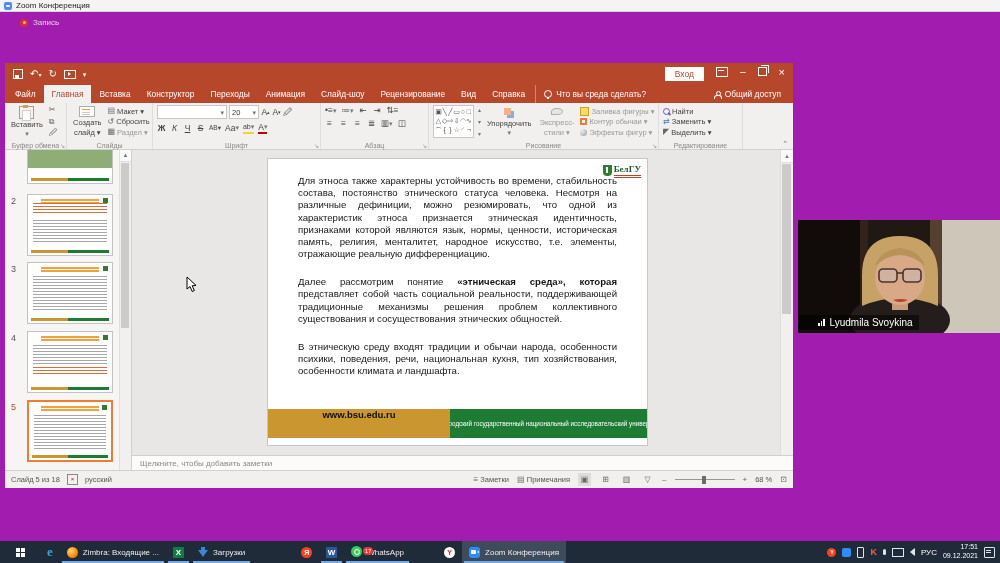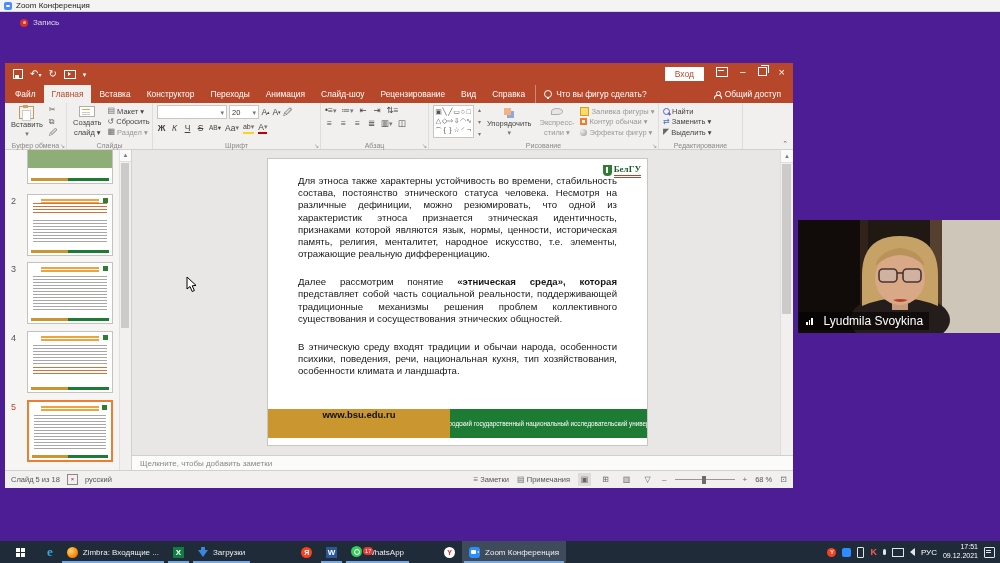--- a/index.html
+++ b/index.html
@@ -4,21 +4,21 @@
 <style>
   html,body{margin:0;padding:0;background:#000;}
   .screen{position:relative;width:1000px;height:563px;overflow:hidden;background:#141414;
           font-family:"Liberation Sans",sans-serif;-webkit-font-smoothing:antialiased;}
   
   .zoom-titlebar{position:absolute;left:0;top:0;width:100%;height:12px;background:#f4f4f4;
                  border-bottom:1px solid #d6d6d6;display:flex;align-items:center;gap:4px;padding-left:4px;box-sizing:border-box;}
   .zt-ic{width:8px;height:8px;border-radius:2px;background:#4a8cff;position:relative;}
   .zt-ic::after{content:"";position:absolute;left:2px;top:3px;width:4px;height:2px;background:#fff;border-radius:1px;}
   .zt-title{font-size:8px;color:#222;}
-  .zoom-body{position:absolute;left:0;top:12px;width:100%;height:529px;background:#4c1d95;}
+  .zoom-body{position:absolute;left:0;top:12px;width:100%;height:529px;background:#a21caf;}
   .rec{position:absolute;left:20px;top:6px;display:flex;align-items:center;gap:5px;}
   .rec-ic{width:8px;height:8px;border-radius:50%;background:#d93025;position:relative;}
   .rec-ic::after{content:"";position:absolute;left:2.5px;top:2.5px;width:3px;height:3px;border-radius:50%;background:#f7b5ae;}
   .rec-label{font-size:8px;color:#ddd;}
 
   
   .ppt{position:absolute;left:5px;top:51px;width:788px;height:423px;display:flex;flex-direction:column;background:#f1f0ee;}
   .ppt-titlebar{height:22px;background:#b7472a;display:flex;align-items:center;position:relative;color:#fff;flex:none;}
   .qat{display:flex;align-items:center;gap:7px;margin-left:8px;font-size:10px;z-index:2;}
   .ic-save{width:8px;height:8px;border:1px solid #fff;position:relative;display:inline-block;}
@@ -120,21 +120,21 @@
   .spell{width:9px;height:9px;border:1px solid #888;position:relative;font-size:6px;color:#c00;text-align:center;line-height:8px;}
   .sb-right{margin-left:auto;display:flex;align-items:center;gap:8px;}
   .sb-ic{font-size:8px;color:#666;}
   .view{width:13px;height:13px;display:flex;align-items:center;justify-content:center;font-size:8px;color:#666;}
   .view.active{background:#dedcda;}
   .zslider{width:60px;height:1px;background:#9a9896;position:relative;}
   .zthumb{position:absolute;left:45%;top:-3.5px;width:4px;height:8px;background:#6d6b69;}
 
   
   .webcam{position:absolute;left:798px;top:208px;width:202px;height:113px;background:#17110e;overflow:hidden;}
-  .cam-tag{position:absolute;left:0;bottom:3px;display:flex;align-items:center;gap:11px;background:rgba(0,0,0,.55);color:#fff;font-size:12px;padding:2px 6px 2px 8px;}
+  .cam-tag{position:absolute;left:0;bottom:3px;display:flex;align-items:center;gap:5px;background:rgba(0,0,0,.55);color:#fff;font-size:10px;padding:2px 6px 2px 20px;}
   .bars{display:inline-flex;align-items:flex-end;gap:1px;}
   .bars span{width:1.5px;background:#fff;display:inline-block;}
   .bars span:nth-child(1){height:3px;} .bars span:nth-child(2){height:5px;} .bars span:nth-child(3){height:7px;}
 
   
   .taskbar{position:absolute;left:0;bottom:0;width:100%;height:22px;background:#1f2b39;display:flex;align-items:center;color:#eee;font-size:8px;}
   .titem{position:relative;height:22px;display:flex;align-items:center;gap:5px;padding:0 7px;flex:none;}
   .titem.open::after{content:"";position:absolute;left:2px;right:2px;bottom:0;height:2px;background:#76a9dd;}
   .titem.active{background:#3e4b5b;}
   .t-start{width:26px;justify-content:center;}
@@ -211,21 +211,21 @@
         <span class="tab">Вставка</span>
         <span class="tab">Конструктор</span>
         <span class="tab">Переходы</span>
         <span class="tab">Анимация</span>
         <span class="tab">Слайд-шоу</span>
         <span class="tab">Рецензирование</span>
         <span class="tab">Вид</span>
         <span class="tab">Справка</span>
         <span class="tellme">
           <span class="ic-bulb"></span>
-          <span>Что вы фигур сделать?</span>
+          <span>Что вы среда сделать?</span>
         </span>
         <span class="share">
           <span class="ic-person"></span>
           <span>Общий доступ</span>
         </span>
       </div>
 
       <div class="ribbon">
 
         <div class="grp" style="width:62px;">

